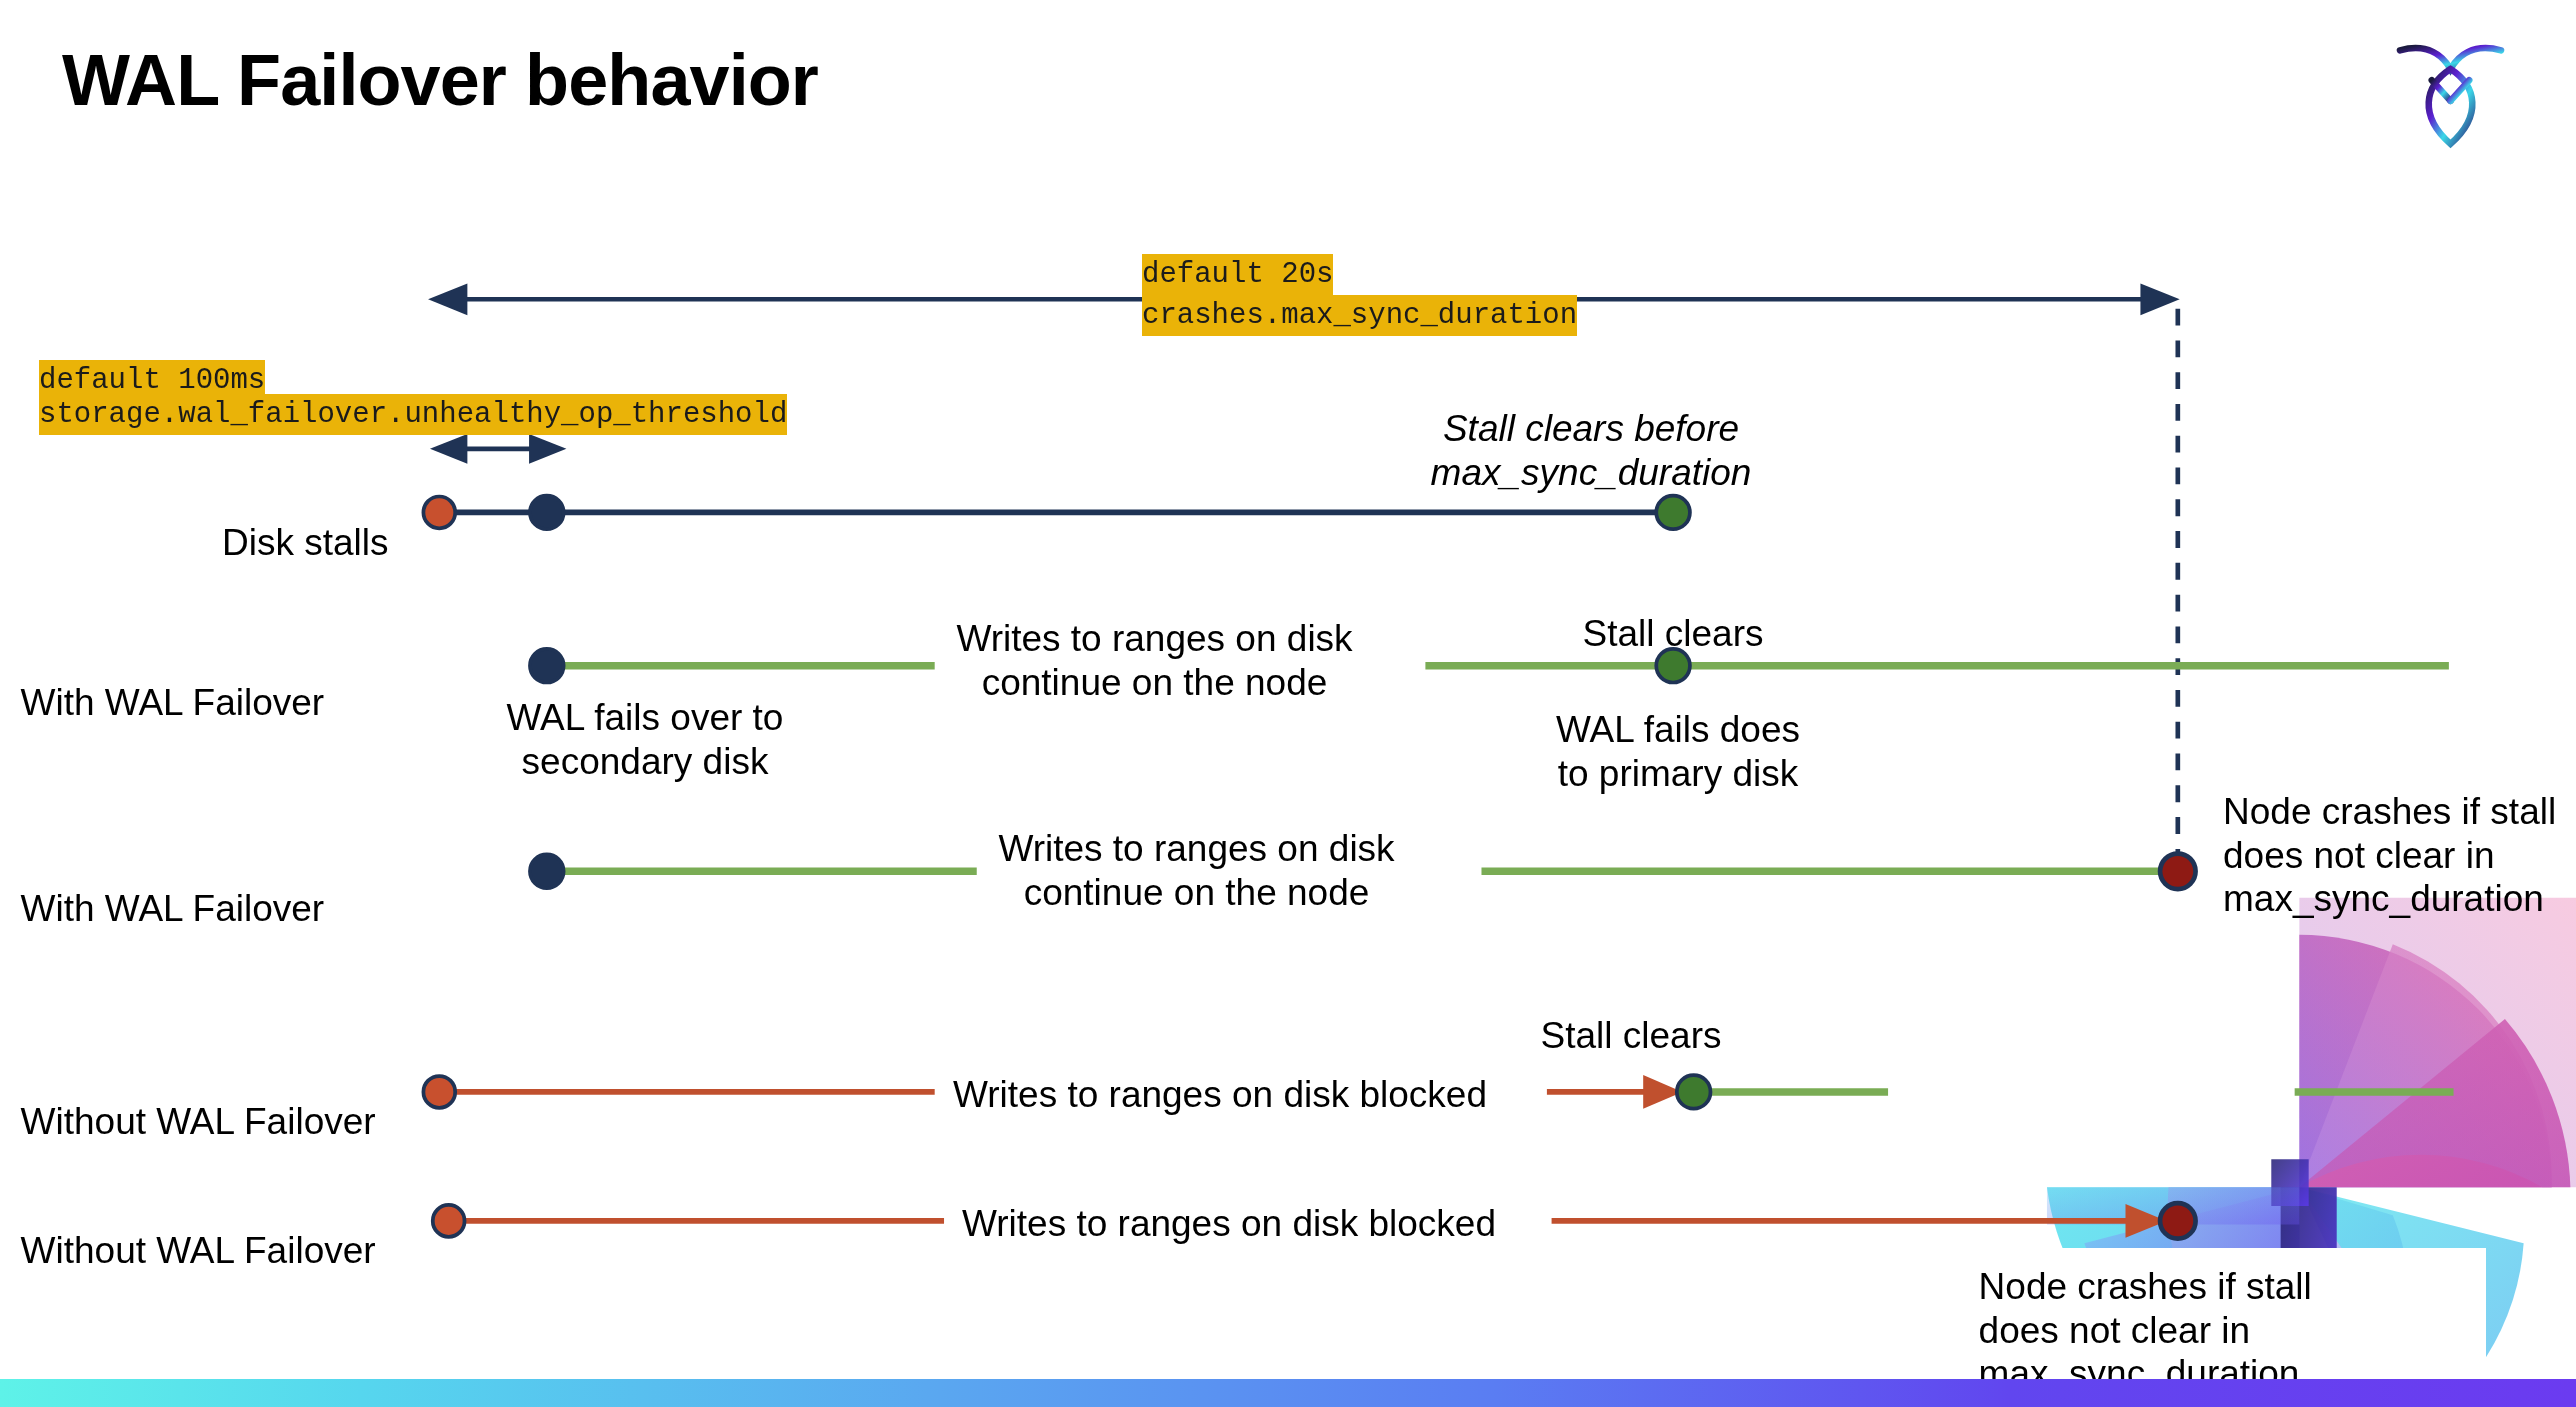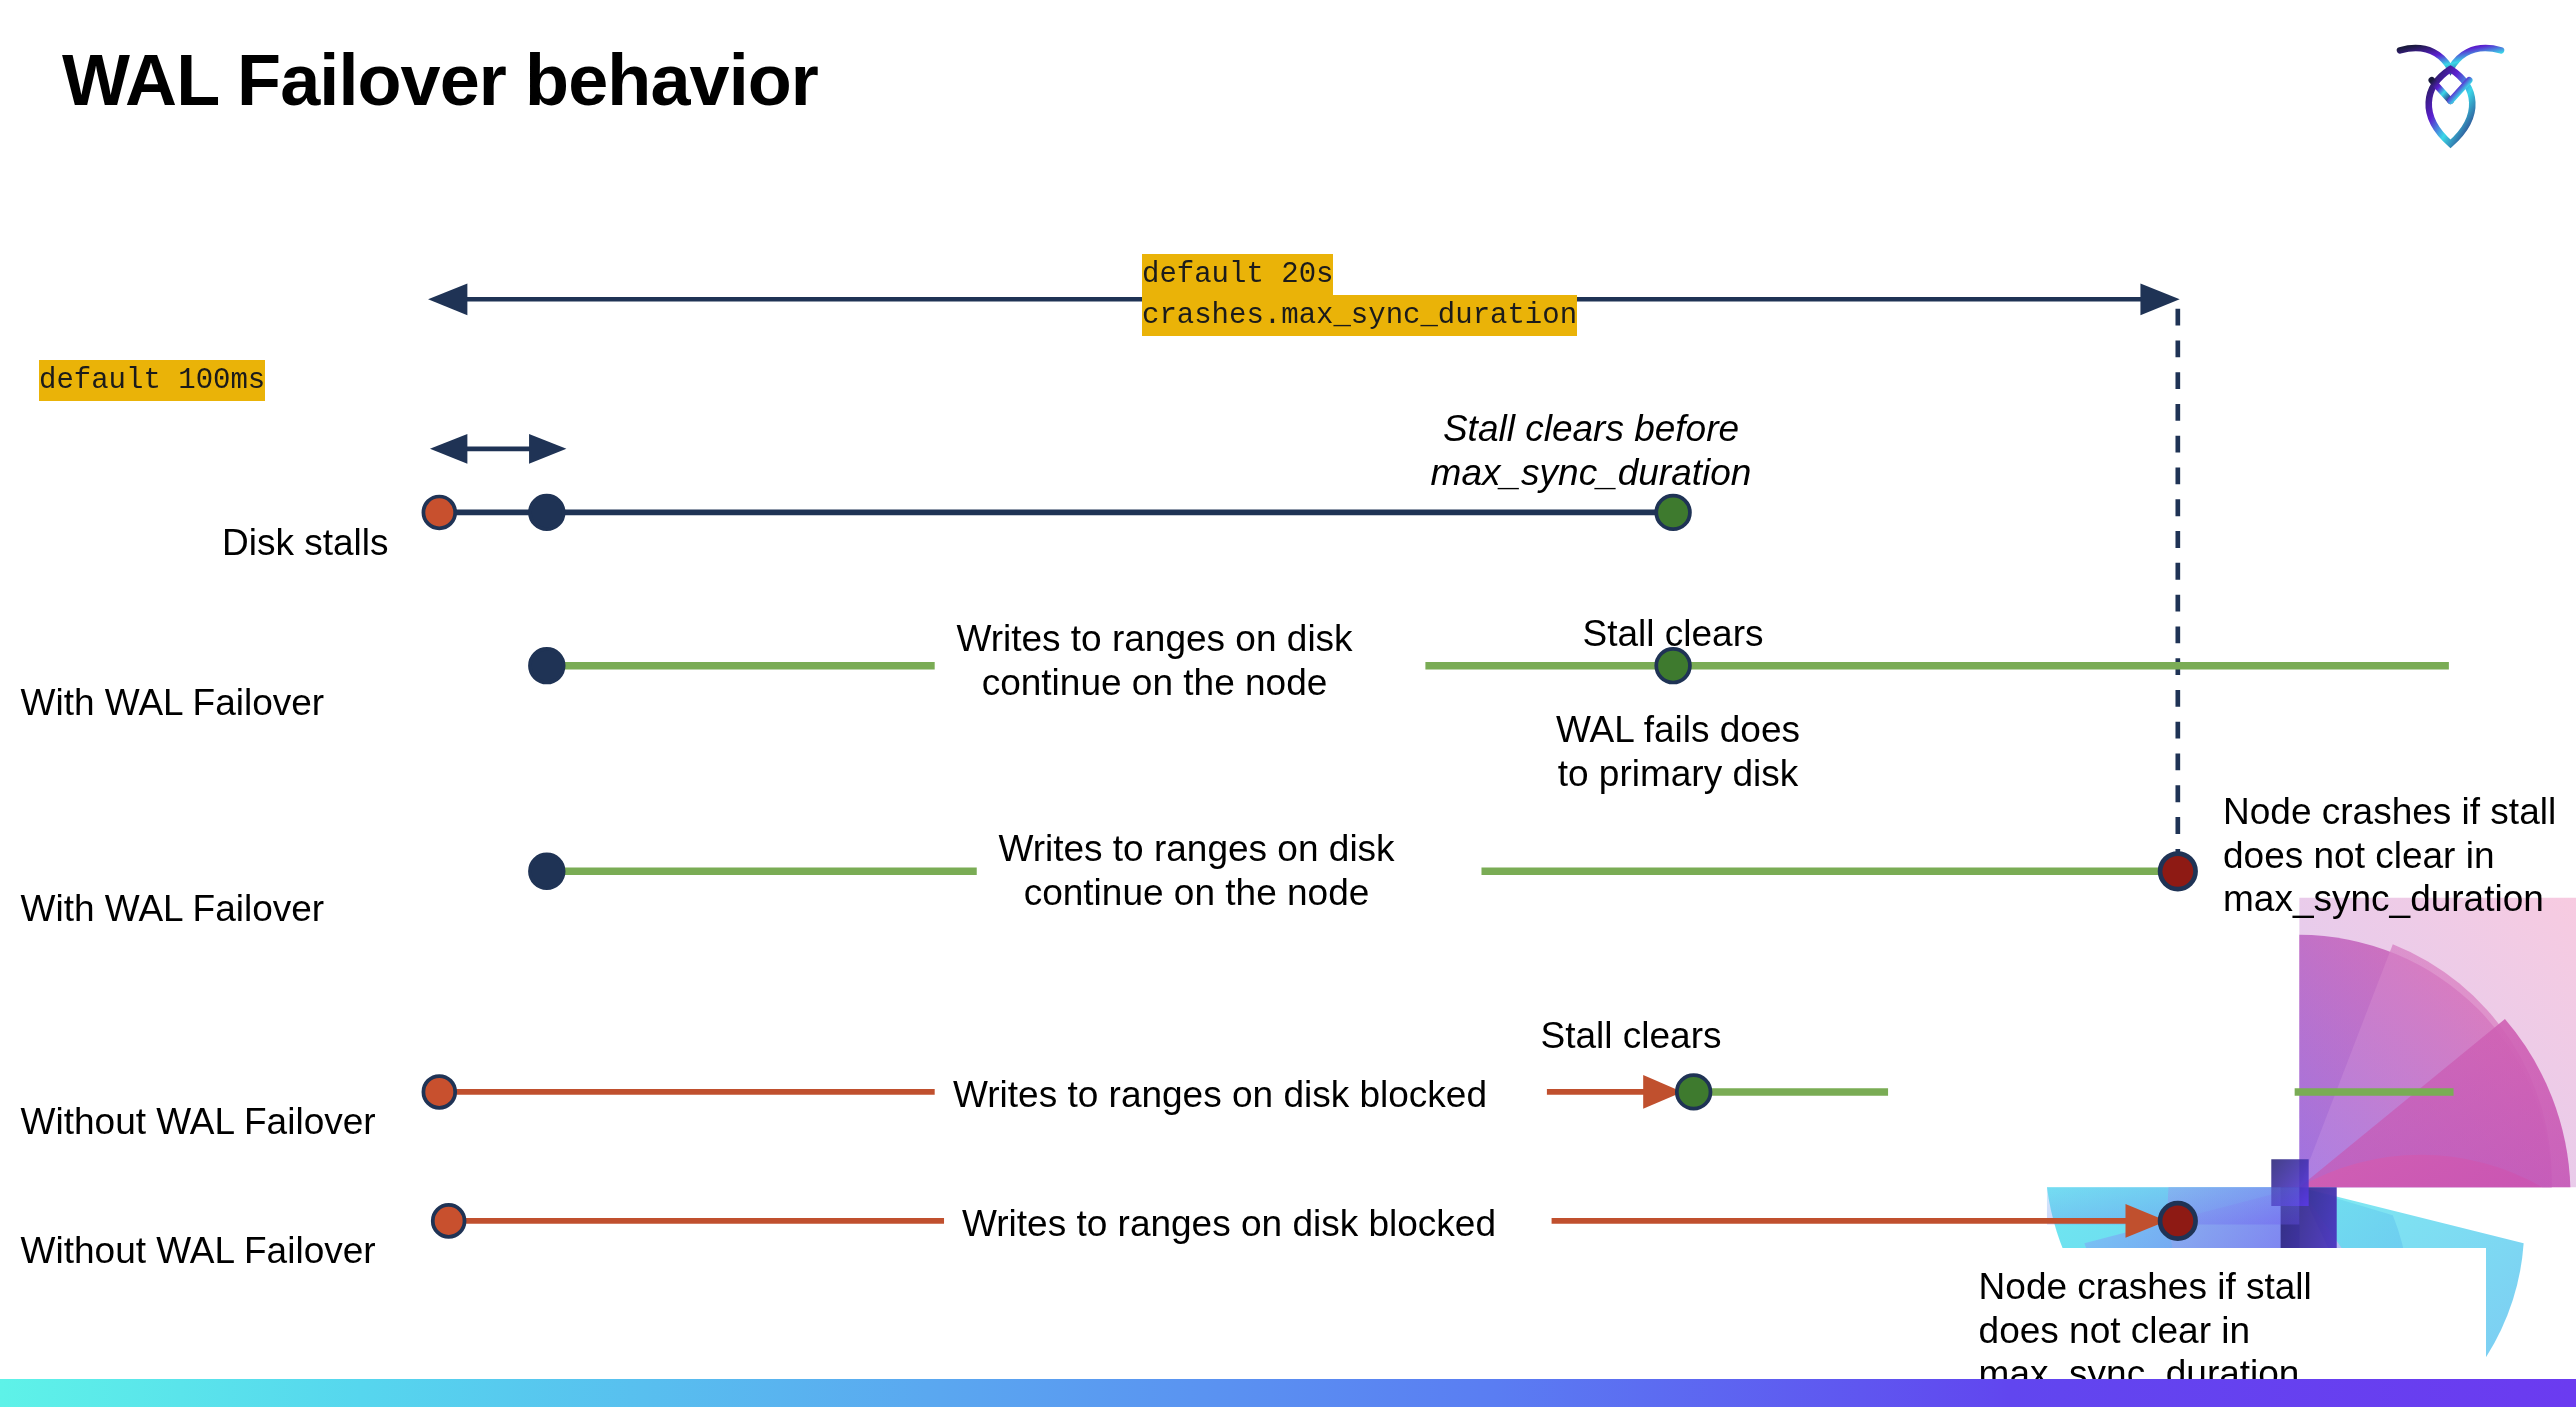--- a/index.html
+++ b/index.html
@@ -171,35 +171,38 @@
       <path d="M70 80 L90 58"></path>
     </g>
   </svg>
 
   <div class="title">WAL Failover behavior</div>
 
   <div class="code" style="left:1142px;top:254px;">default 20s</div>
   <div class="code" style="left:1142px;top:295px;">crashes.max_sync_duration</div>
 
   <div class="code" style="left:39px;top:360px;">default 100ms</div>
+  <div class="code" style="left:39px;top:394px;">storage.wal_failover.unhealthy_op_threshold</div>
 
   <div class="rowlabel" style="left:222px;top:494px;">Disk stalls</div>
   <div class="rowlabel" style="left:20.6px;top:654px;">With WAL Failover</div>
   <div class="rowlabel" style="left:20.6px;top:860px;">With WAL Failover</div>
   <div class="rowlabel" style="left:20.6px;top:1073px;">Without WAL Failover</div>
   <div class="rowlabel" style="left:20.6px;top:1202px;">Without WAL Failover</div>
 
   <div class="anno" style="left:1404px;top:407px;width:374px;font-style:italic;">Stall clears before
 max_sync_duration</div>
 
   <div class="anno" style="left:935px;top:617px;width:439px;">Writes to ranges on disk
 continue on the node</div>
 
   <div class="anno" style="left:1519px;top:612px;width:308px;">Stall clears</div>
 
+  <div class="anno" style="left:458px;top:696px;width:374px;">WAL fails over to
+secondary disk</div>
 
   <div class="anno" style="left:1519px;top:708px;width:318px;">WAL fails  does
 to primary disk</div>
 
   <div class="anno" style="left:977px;top:827px;width:439px;">Writes to ranges on disk
 continue on the node</div>
 
   <div class="anno left" style="left:2223px;top:790px;width:355px;">Node crashes if stall
 does not clear in
 max_sync_duration</div>

